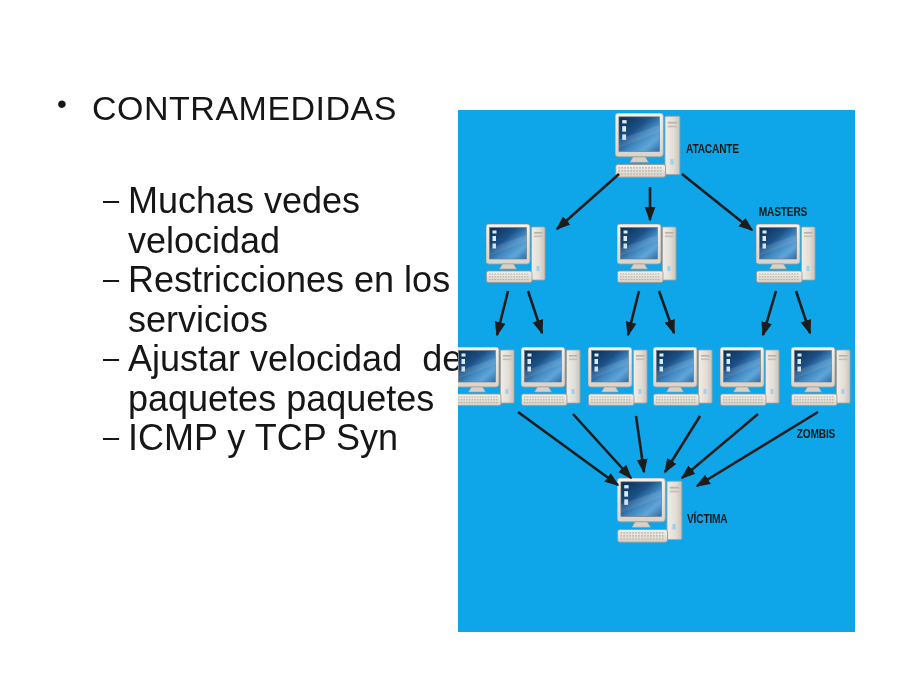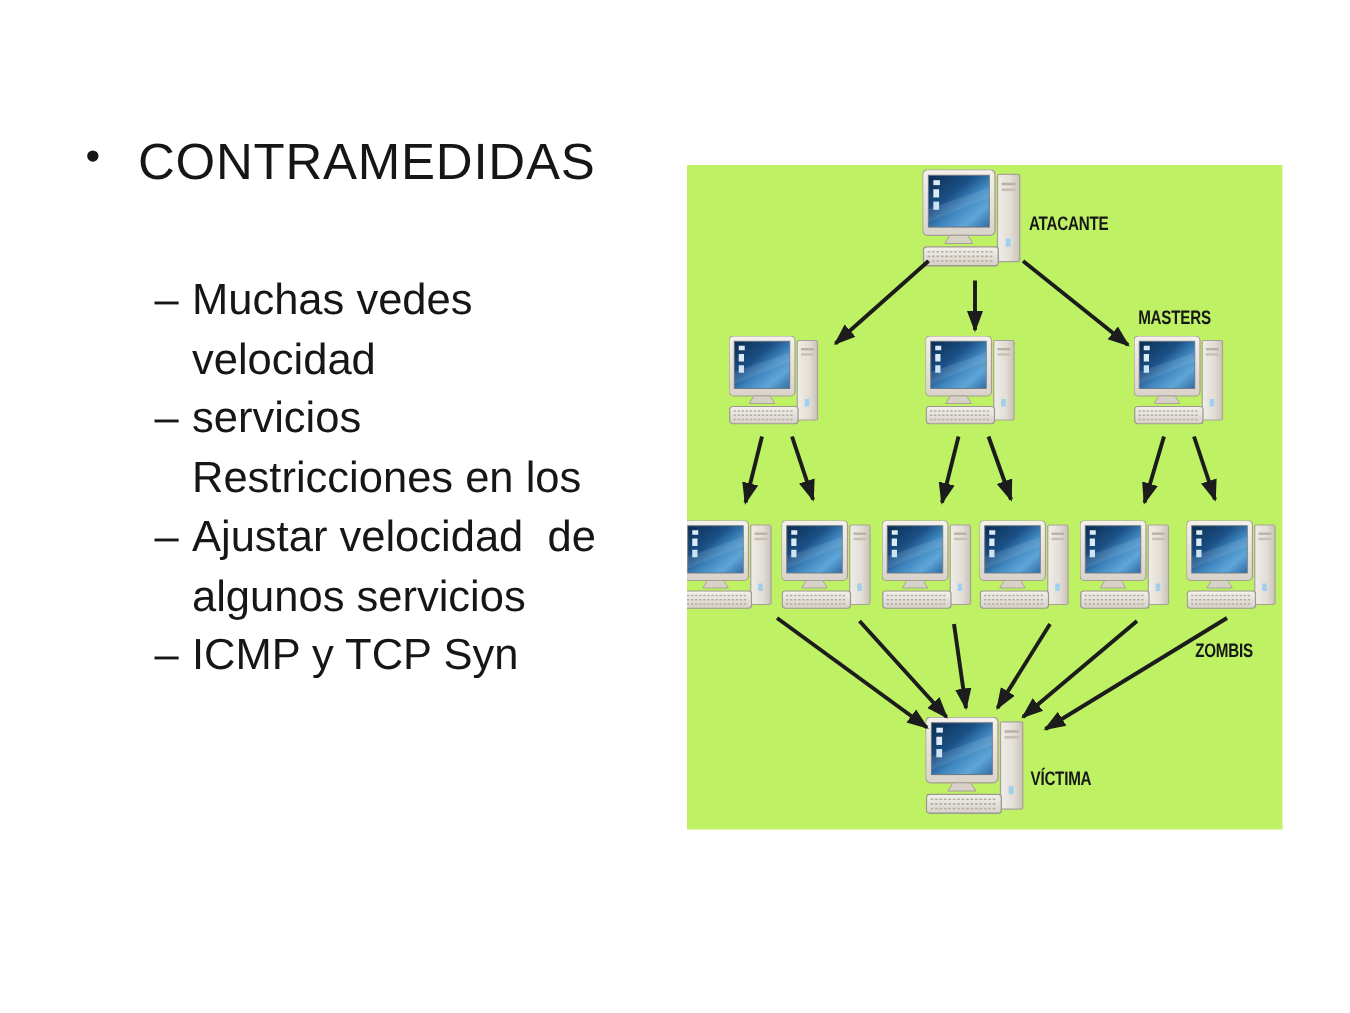--- a/index.html
+++ b/index.html
@@ -42,30 +42,30 @@
     width: 340px;
   }
   .item { display: flex; }
   .dash {
     width: 25px;
     flex: none;
     font-size: 29px;
     line-height: 39.5px;
   }
   .line {
-    font-size: 29px;
+    font-size: 36px;
     line-height: 39.5px;
     white-space: pre;
   }
   
   .diagram {
     position: absolute;
     left: 458px; top: 110px;
-    width: 397px; height: 443px;
-    background: #bef264;
+    width: 397px; height: 522px;
+    background: #0ea5e9;
   }
   .diagram svg { display: block; width: 397px; height: 443px; }
   .diagram text {
     font-family: "Liberation Sans", sans-serif;
     font-weight: 700;
     font-size: 13px;
     letter-spacing: -0.2px;
     fill: #171717;
   }
 </style>
@@ -83,29 +83,29 @@
     <div class="item">
       <span class="dash">–</span>
       <div class="item-lines">
         <div class="line">Muchas vedes</div>
         <div class="line">velocidad</div>
       </div>
     </div>
     <div class="item">
       <span class="dash">–</span>
       <div class="item-lines">
+        <div class="line">Restricciones en los</div>
         <div class="line">servicios</div>
-        <div class="line">Restricciones en los</div>
       </div>
     </div>
     <div class="item">
       <span class="dash">–</span>
       <div class="item-lines">
         <div class="line">Ajustar velocidad  de</div>
-        <div class="line">algunos servicios</div>
+        <div class="line">paquetes paquetes</div>
       </div>
     </div>
     <div class="item">
       <span class="dash">–</span>
       <div class="item-lines">
         <div class="line">ICMP y TCP Syn</div>
       </div>
     </div>
   </div>
 

